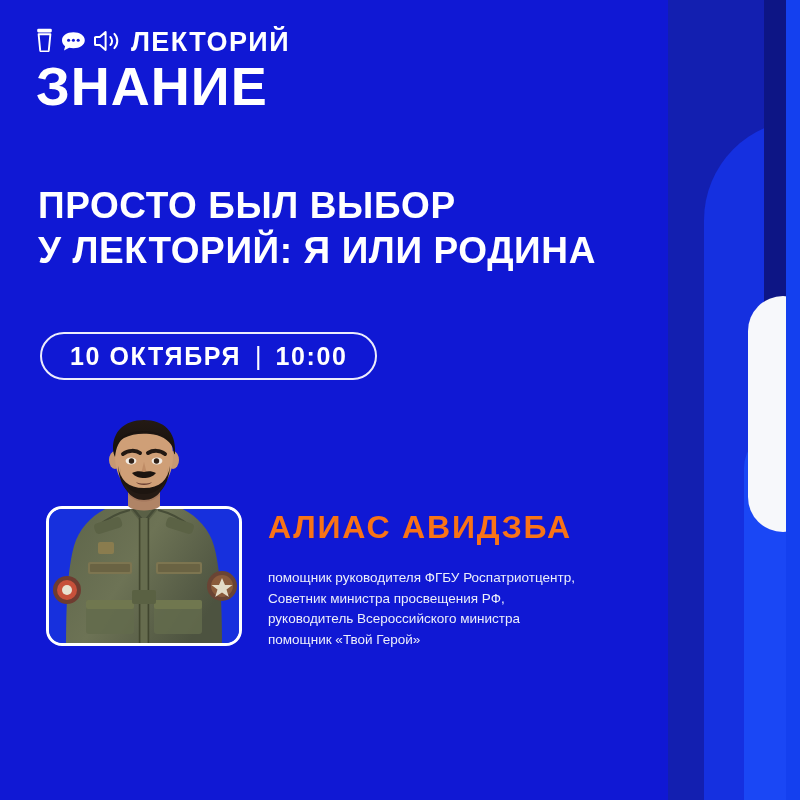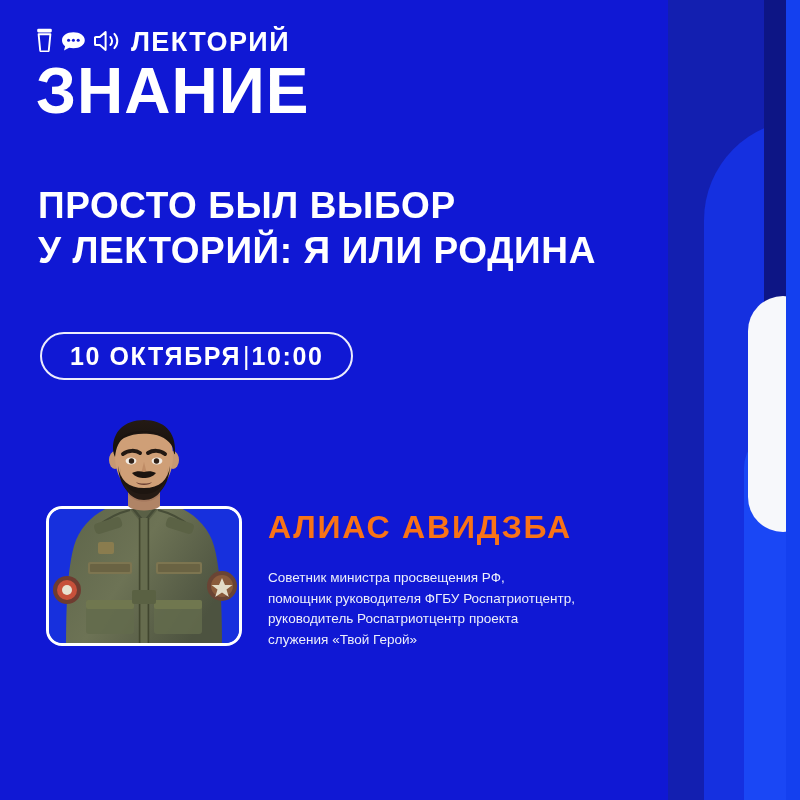--- a/index.html
+++ b/index.html
@@ -96,21 +96,21 @@
     color: #ffffff;
     font-size: 27px;
     font-weight: 700;
     letter-spacing: 1.4px;
     line-height: 1;
     margin-left: 2px;
     white-space: nowrap;
   }
   .logo-znanie {
     color: #ffffff;
-    font-size: 64px;
+    font-size: 54px;
     font-weight: 700;
     letter-spacing: 1px;
     line-height: 1;
     margin-top: 3px;
     white-space: nowrap;
   }
 
   
   .headline {
     position: absolute;
@@ -127,21 +127,21 @@
 
   
   .date-pill {
     position: absolute;
     left: 40px;
     top: 332px;
     height: 48px;
     padding: 0 28px;
     display: flex;
     align-items: center;
-    gap: 2px;
+    gap: 14px;
     border: 2px solid rgba(255,255,255,0.92);
     border-radius: 26px;
     box-sizing: border-box;
   }
   .date-text {
     color: #ffffff;
     font-size: 25px;
     font-weight: 700;
     letter-spacing: 1.6px;
     line-height: 1;
@@ -353,19 +353,19 @@
                  C121 70 112 80 98 80 C84 80 75 70 74 54 Z" fill="#241a14"></path>
         <path d="M86 59 C90 57 94 57 98 58 C102 57 106 57 110 59
                  C107 63 102 64 98 64 C94 64 89 63 86 59 Z" fill="#1b1410"></path>
         <path d="M90 68 C94 70 102 70 106 68 C104 72 92 72 90 68 Z" fill="#6b3f33"></path>
       </g>
     </svg>
   </div>
 
   <div class="speaker-name">АЛИАС АВИДЗБА</div>
   <div class="speaker-role">
+    <span class="role-line">помощник руководителя ФГБУ Роспатриотцентр,</span>
     <span class="role-line">Советник министра просвещения РФ,</span>
-    <span class="role-line">помощник руководителя ФГБУ Роспатриотцентр,</span>
-    <span class="role-line">руководитель Роспатриотцентр проекта</span>
-    <span class="role-line">служения «Твой Герой»</span>
+    <span class="role-line">руководитель Всероссийского министра</span>
+    <span class="role-line">помощник «Твой Герой»</span>
   </div>
 
 </div>
 
 </body></html>

